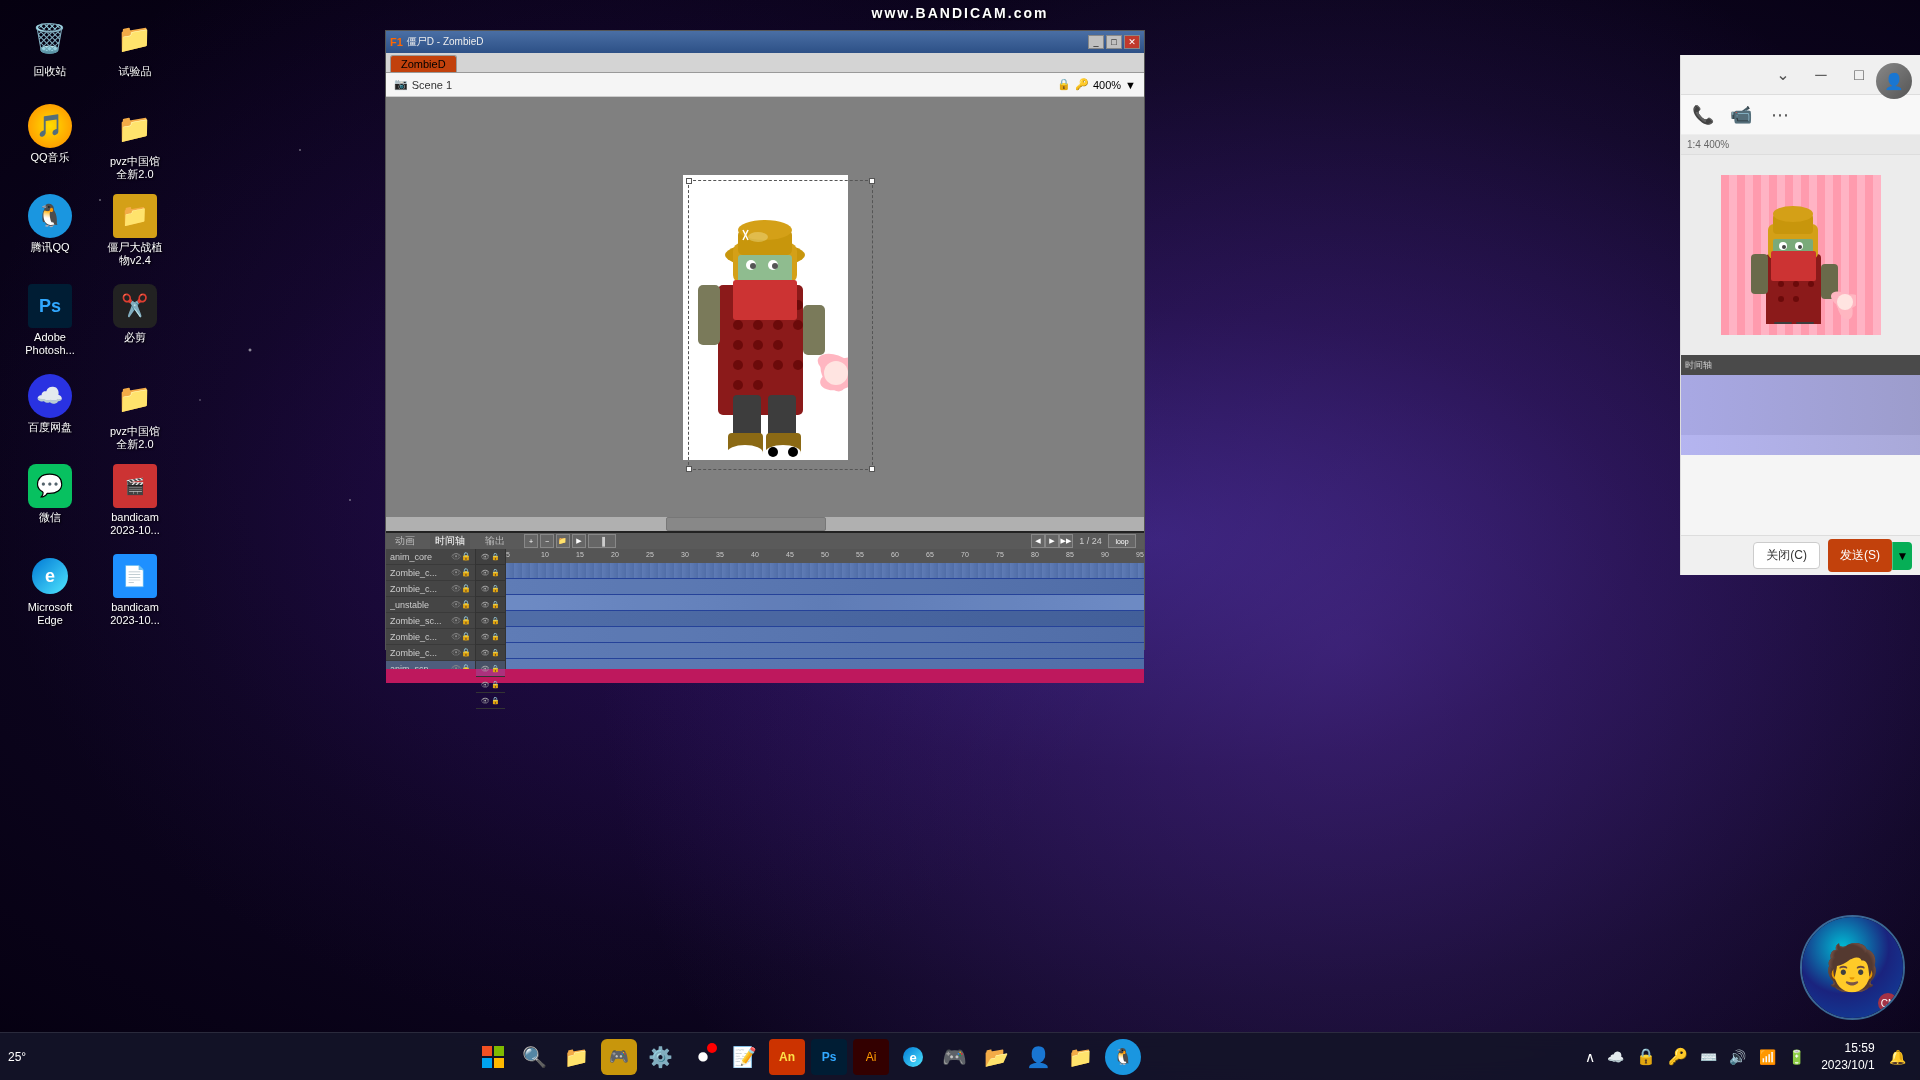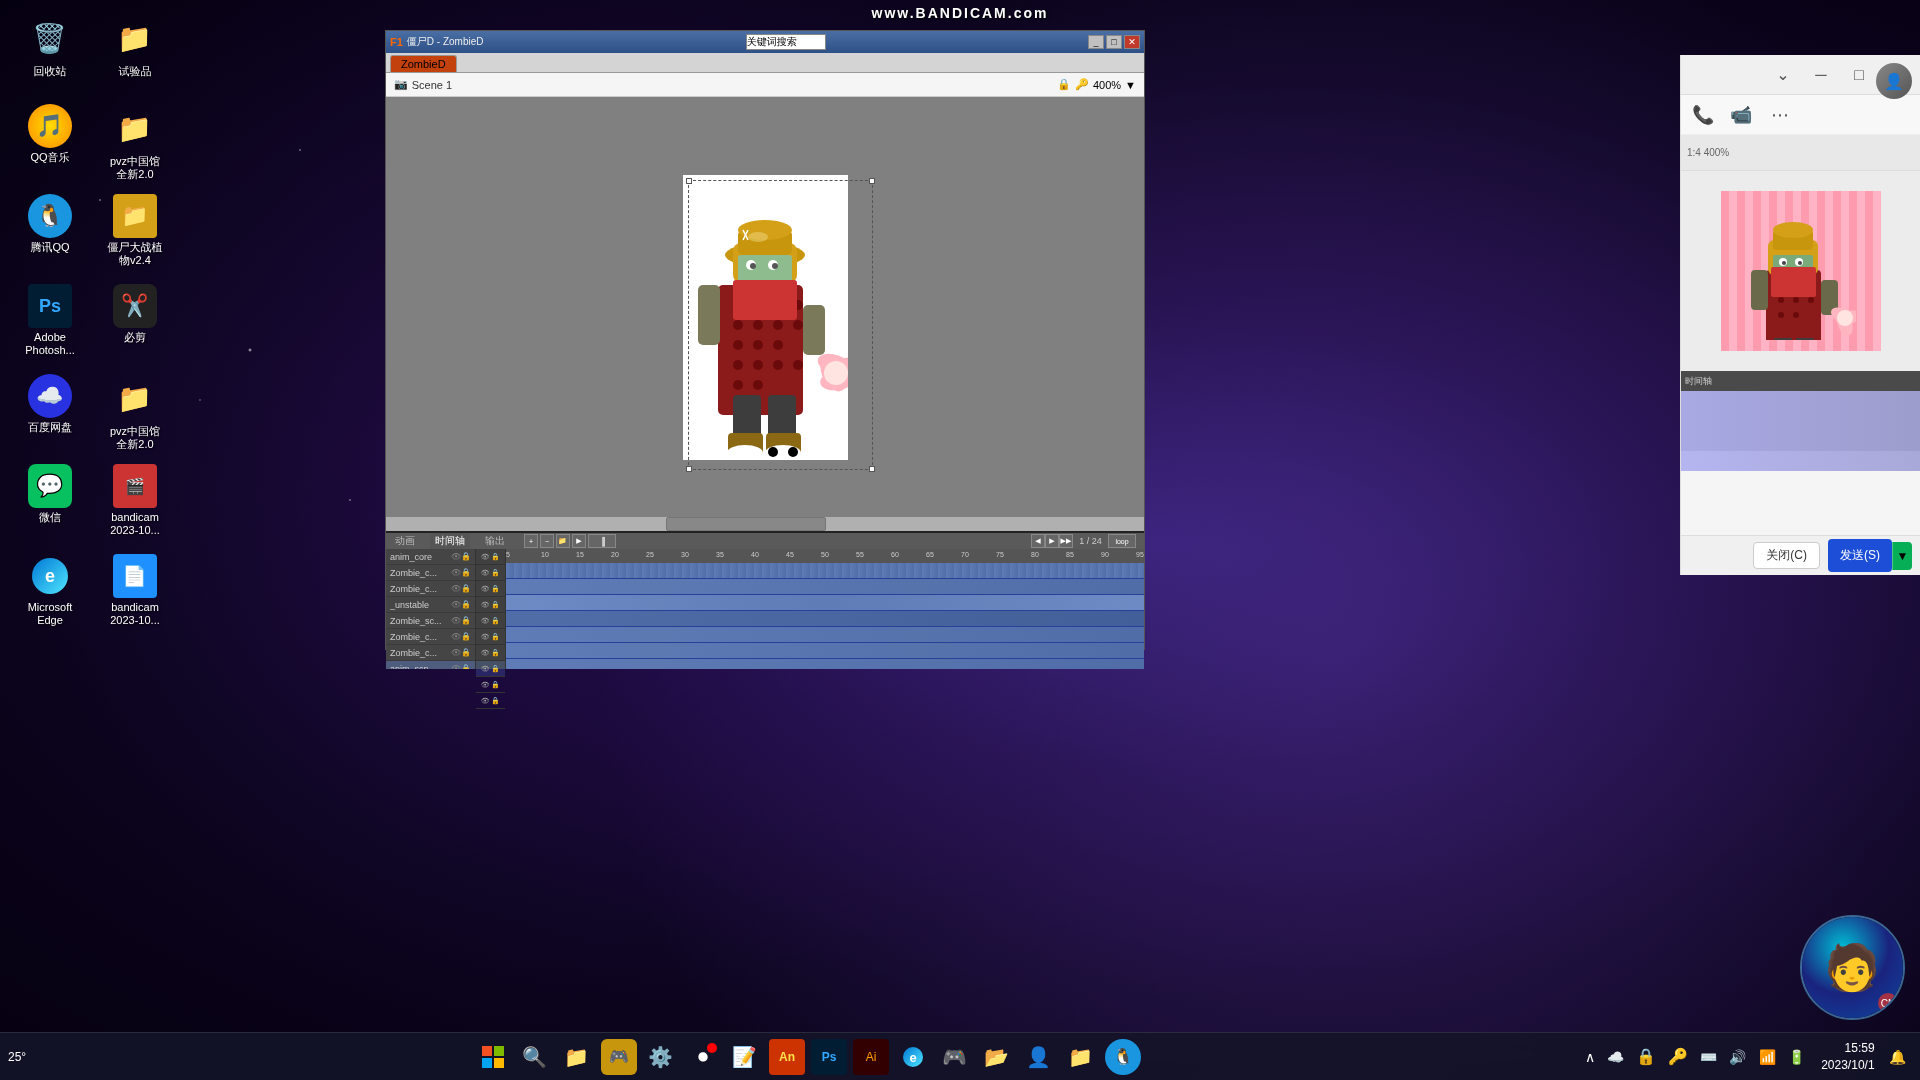--- a/index.html
+++ b/index.html
@@ -319,21 +319,21 @@
       background: white;
       border: 1px solid #555;
     }
     .handle-tl { top: -3px; left: -3px; }
     .handle-tr { top: -3px; right: -3px; }
     .handle-bl { bottom: -3px; left: -3px; }
     .handle-br { bottom: -3px; right: -3px; }
 
     
     #timeline {
-      height: 112px;
+      height: 152px;
       background: #be185d;
       border-top: 2px solid #222;
       position: relative;
     }
 
     .timeline-header {
       height: 16px;
       background: #5a5a5a;
       display: flex;
       align-items: center;
@@ -548,21 +548,21 @@
       background: white;
       border: 1px solid #ccc;
       padding: 4px 12px;
       border-radius: 4px;
       font-size: 12px;
       cursor: pointer;
       color: #333;
     }
 
     .send-btn {
-      background: #1d4ed8;
+      background: #c2410c;
       border: none;
       padding: 8px 12px;
       border-radius: 4px;
       font-size: 12px;
       cursor: pointer;
       color: white;
       display: flex;
       align-items: center;
       gap: 4px;
     }
@@ -660,23 +660,20 @@
       <div class="icon-label">bandicam<br>2023-10...</div>
     </div>
   </div>
 
   <div id="flash-window">
 
     <div class="window-titlebar">
       <div class="window-title-text">
         <span style="color:#ff6600; font-weight:bold;">F1</span>
         <span style="font-size:10px; color:#eee;">僵尸D - ZombieD</span>
-      </div>
-      <div style="flex:1; text-align:center;">
-        <input type="text" style="width: 80px; height: 16px; font-size: 10px; border: 1px solid rgb(136, 136, 136);" value="关键词搜索">
       </div>
       <div class="window-controls">
         <div class="win-btn">_</div>
         <div class="win-btn">□</div>
         <div class="win-btn" style="background:#c0392b; color:white;">✕</div>
       </div>
     </div>
 
 
     <div class="flash-tabbar">
@@ -940,21 +937,21 @@
       <div class="panel-icon-btn">□</div>
       <div class="panel-icon-btn">→</div>
     </div>
 
     <div style="height:40px; background:#f8f8f8; display:flex; align-items:center; padding:0 8px; gap:8px; border-bottom:1px solid #eee;">
       <div class="panel-icon-btn active" style="color:#07c160; font-size:18px;">📞</div>
       <div class="panel-icon-btn" style="font-size:18px;">📹</div>
       <div class="panel-icon-btn" style="font-size:18px;">⋯</div>
     </div>
 
-    <div style="height:36px; background:#e8e8e8; display:flex; align-items:center; padding:0 6px; font-size:10px; color:#666; border-bottom:1px solid #ddd;">
+    <div style="height:20px; background:#e8e8e8; display:flex; align-items:center; padding:0 6px; font-size:10px; color:#666; border-bottom:1px solid #ddd;">
       <span>1:4 400%</span>
     </div>
 
     <div style="position:absolute; top:8px; right:8px; width:36px; height:36px; border-radius:50%; overflow:hidden; background:#ccc;">
       <div style="width:100%; height:100%; background: linear-gradient(135deg, #888, #555); display:flex; align-items:center; justify-content:center; color:white; font-size:16px;">👤</div>
     </div>
 
     <div class="panel-preview">
       <div class="preview-image">
         <div class="preview-stripes"></div>

